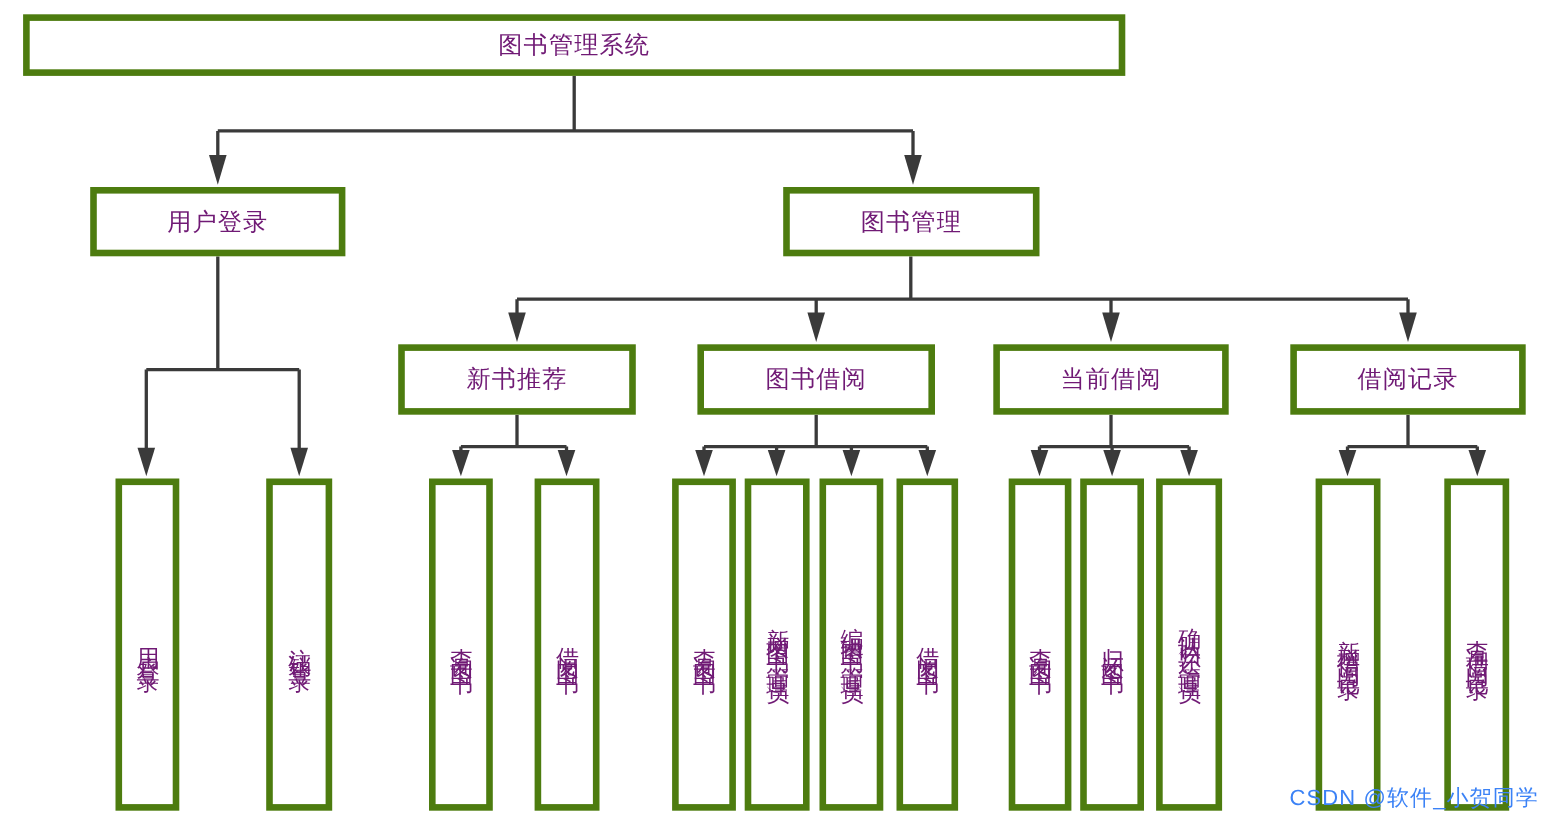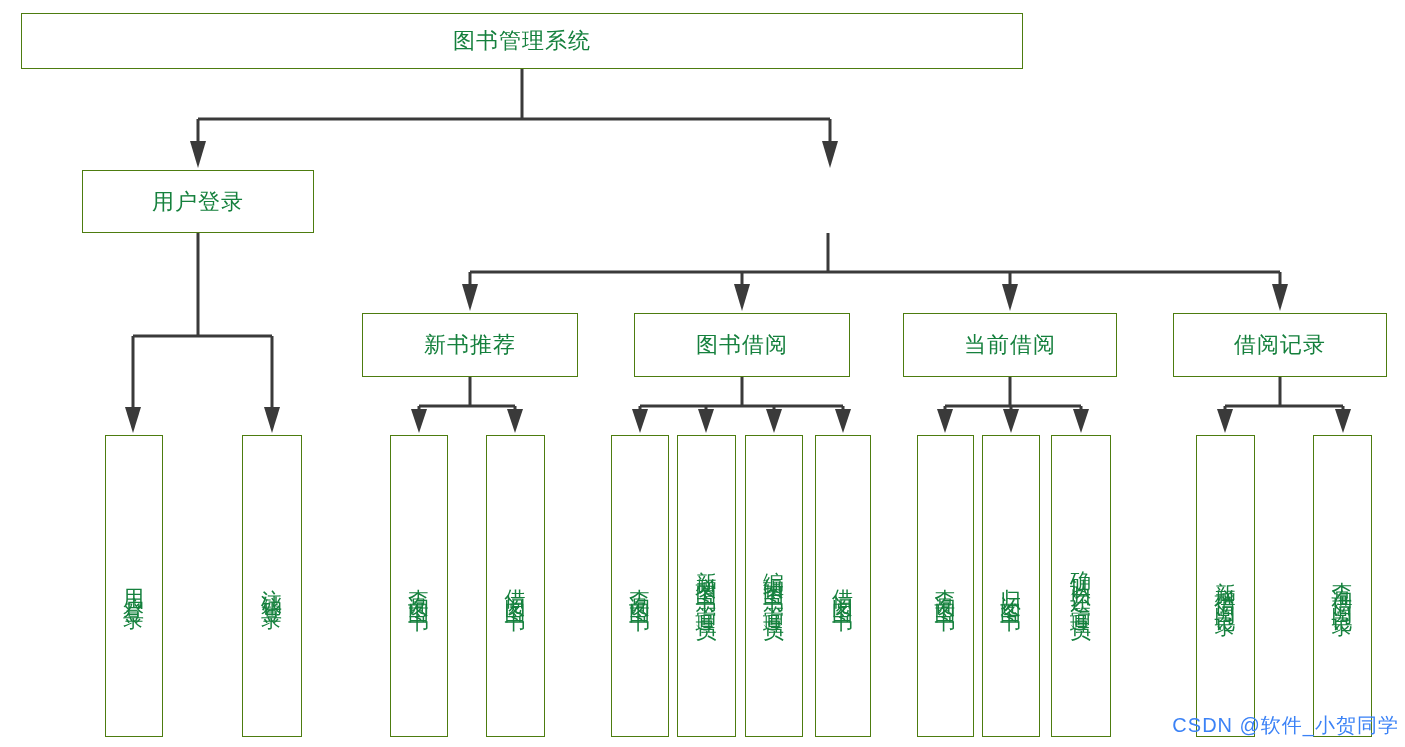--- a/index.html
+++ b/index.html
@@ -18,26 +18,26 @@
   #connectors {
     position: absolute;
     left: 0; top: 0;
     width: 1405px;
     height: 747px;
     z-index: 1;
   }
   .box {
     position: absolute;
     box-sizing: border-box;
-    border: 1px solid #4d7c0f;
+    border: 6px solid #4d7c0f;
     background: #ffffff;
     display: flex;
     align-items: center;
     justify-content: center;
-    color: #15803d;
+    color: #701a75;
     z-index: 2;
   }
   .h-label {
     font-size: 22px;
     letter-spacing: 1px;
     white-space: nowrap;
   }
   .v-label {
     writing-mode: vertical-rl;
     text-orientation: mixed;
@@ -109,20 +109,23 @@
     </g>
   </svg>
 
   <div class="box" style="left:21px; top:13px; width:1002px; height:56px;">
     <span class="h-label">图书管理系统</span>
   </div>
 
   <div class="box" style="left:82px; top:170px; width:232px; height:63px;">
     <span class="h-label">用户登录</span>
   </div>
+  <div class="box" style="left:712px; top:170px; width:233px; height:63px;">
+    <span class="h-label">图书管理</span>
+  </div>
 
   <div class="box" style="left:634px; top:313px; width:216px; height:64px;">
     <span class="h-label">图书借阅</span>
   </div>
   <div class="box" style="left:362px; top:313px; width:216px; height:64px;">
     <span class="h-label">新书推荐</span>
   </div>
   <div class="box" style="left:1173px; top:313px; width:214px; height:64px;">
     <span class="h-label">借阅记录</span>
   </div>

